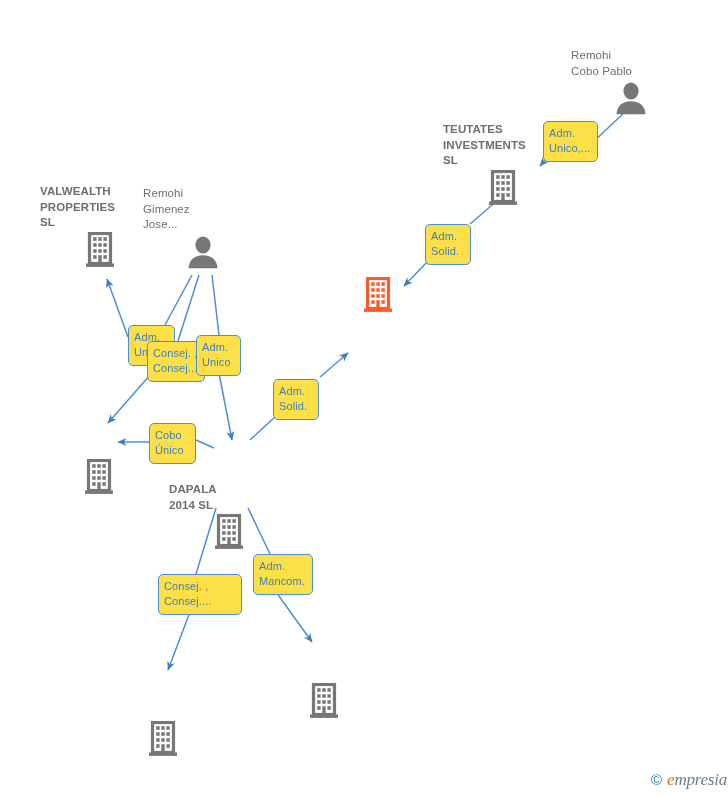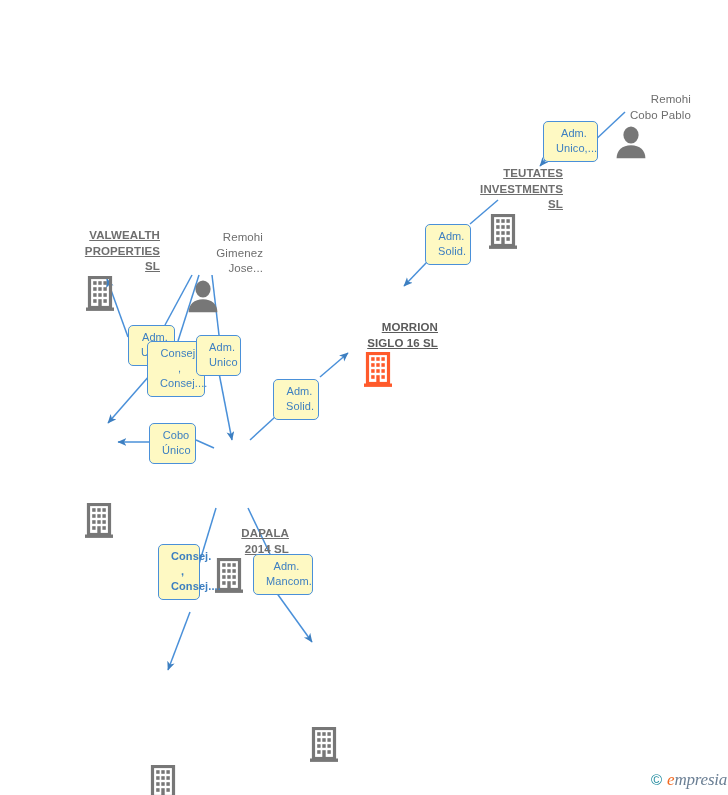--- a/index.html
+++ b/index.html
@@ -22,56 +22,54 @@
     position: absolute;
     left: 0;
     top: 0;
     width: 728px;
     height: 795px;
   }
   .node {
     position: absolute;
     width: 120px;
     margin-left: -60px;
-    text-align: right;
+    text-align: left;
     pointer-events: auto;
-    margin-top: 44px;
   }
   .node-label {
     font-size: 11.5px;
     line-height: 15.5px;
     color: #6e6e6e;
     letter-spacing: 0.1px;
     white-space: pre-line;
   }
   .node-label.company {
     font-weight: bold;
-    text-decoration: underline;
   }
   .node-label.person {
     font-weight: normal;
   }
   .node-icon {
     display: block;
     margin: 1px auto 0 auto;
   }
   .node.highlight .node-label {
     color: #5a5a5a;
   }
   .rel-label {
     position: absolute;
     box-sizing: border-box;
-    background: #fef9c3;
+    background: #fde047;
     border: 1.4px solid #4a90d9;
     border-radius: 5px;
     color: #3d7fc1;
     font-size: 11px;
     line-height: 15px;
-    text-align: center;
-    padding: 4px 5px 5px 12px;
+    text-align: left;
+    padding: 4px 5px 5px 5px;
     white-space: pre-line;
     letter-spacing: 0.1px;
   }
   .watermark {
     position: absolute;
     display: flex;
     align-items: center;
     gap: 5px;
     font-size: 15px;
   }
@@ -149,22 +147,20 @@
           <rect x="8.2" y="17.2" width="3.4" height="3.6" fill="#777777"></rect>
           <rect x="13.3" y="17.2" width="3.4" height="3.6" fill="#777777"></rect>
           <rect x="18.4" y="17.2" width="3.4" height="3.6" fill="#777777"></rect>
           <rect x="8.2" y="23.2" width="3.4" height="3.6" fill="#777777"></rect>
           <rect x="18.4" y="23.2" width="3.4" height="3.6" fill="#777777"></rect>
           <rect x="13.3" y="23.2" width="3.4" height="8.3" fill="#777777"></rect>
           <rect x="1" y="31.5" width="28" height="3.4" fill="#777777"></rect>
         </svg>
       </div>
       <div class="node highlight" style="left: 378px; top: 276px;">
-        <div class="node-label company">MORRION
-SIGLO 16  SL</div>
         <svg width="30" height="36" viewBox="0 0 30 36" class="node-icon">
           <rect x="4.5" y="1.5" width="21" height="30" fill="none" stroke="#ff5a2b" stroke-width="3.2"></rect>
           <rect x="8.2" y="5.2" width="3.4" height="3.6" fill="#ff5a2b"></rect>
           <rect x="13.3" y="5.2" width="3.4" height="3.6" fill="#ff5a2b"></rect>
           <rect x="18.4" y="5.2" width="3.4" height="3.6" fill="#ff5a2b"></rect>
           <rect x="8.2" y="11.2" width="3.4" height="3.6" fill="#ff5a2b"></rect>
           <rect x="13.3" y="11.2" width="3.4" height="3.6" fill="#ff5a2b"></rect>
           <rect x="18.4" y="11.2" width="3.4" height="3.6" fill="#ff5a2b"></rect>
           <rect x="8.2" y="17.2" width="3.4" height="3.6" fill="#ff5a2b"></rect>
           <rect x="13.3" y="17.2" width="3.4" height="3.6" fill="#ff5a2b"></rect>
@@ -288,21 +284,21 @@
       <div class="rel-label" style="left: 273px; top: 379px; width: 46px; min-height: 38px;">Adm.
 Solid.</div>
       <div class="rel-label" style="left: 128px; top: 325px; width: 47px; min-height: 38px;">Adm.
 Unico</div>
       <div class="rel-label" style="left: 147px; top: 341px; width: 58px; min-height: 34px;">Consej. ,
 Consej....</div>
       <div class="rel-label" style="left: 196px; top: 335px; width: 45px; min-height: 38px;">Adm.
 Unico</div>
       <div class="rel-label" style="left: 149px; top: 423px; width: 47px; min-height: 38px;">Cobo
 Único</div>
-      <div class="rel-label" style="left: 158px; top: 544px; width: 42px; min-height: 38px; font-weight: bold;">Consej. ,
+      <div class="rel-label" style="left: 158px; top: 574px; width: 84px; min-height: 38px;">Consej. ,
 Consej....</div>
       <div class="rel-label" style="left: 253px; top: 554px; width: 60px; min-height: 38px;">Adm.
 Mancom.</div>
     </div>
 
   <div class="watermark" style="left:651px; top:771px;">
     <span class="wm-c">©</span>
     <span class="wm-text"><span class="wm-e">e</span><span>mpresia</span></span>
   </div>
 

